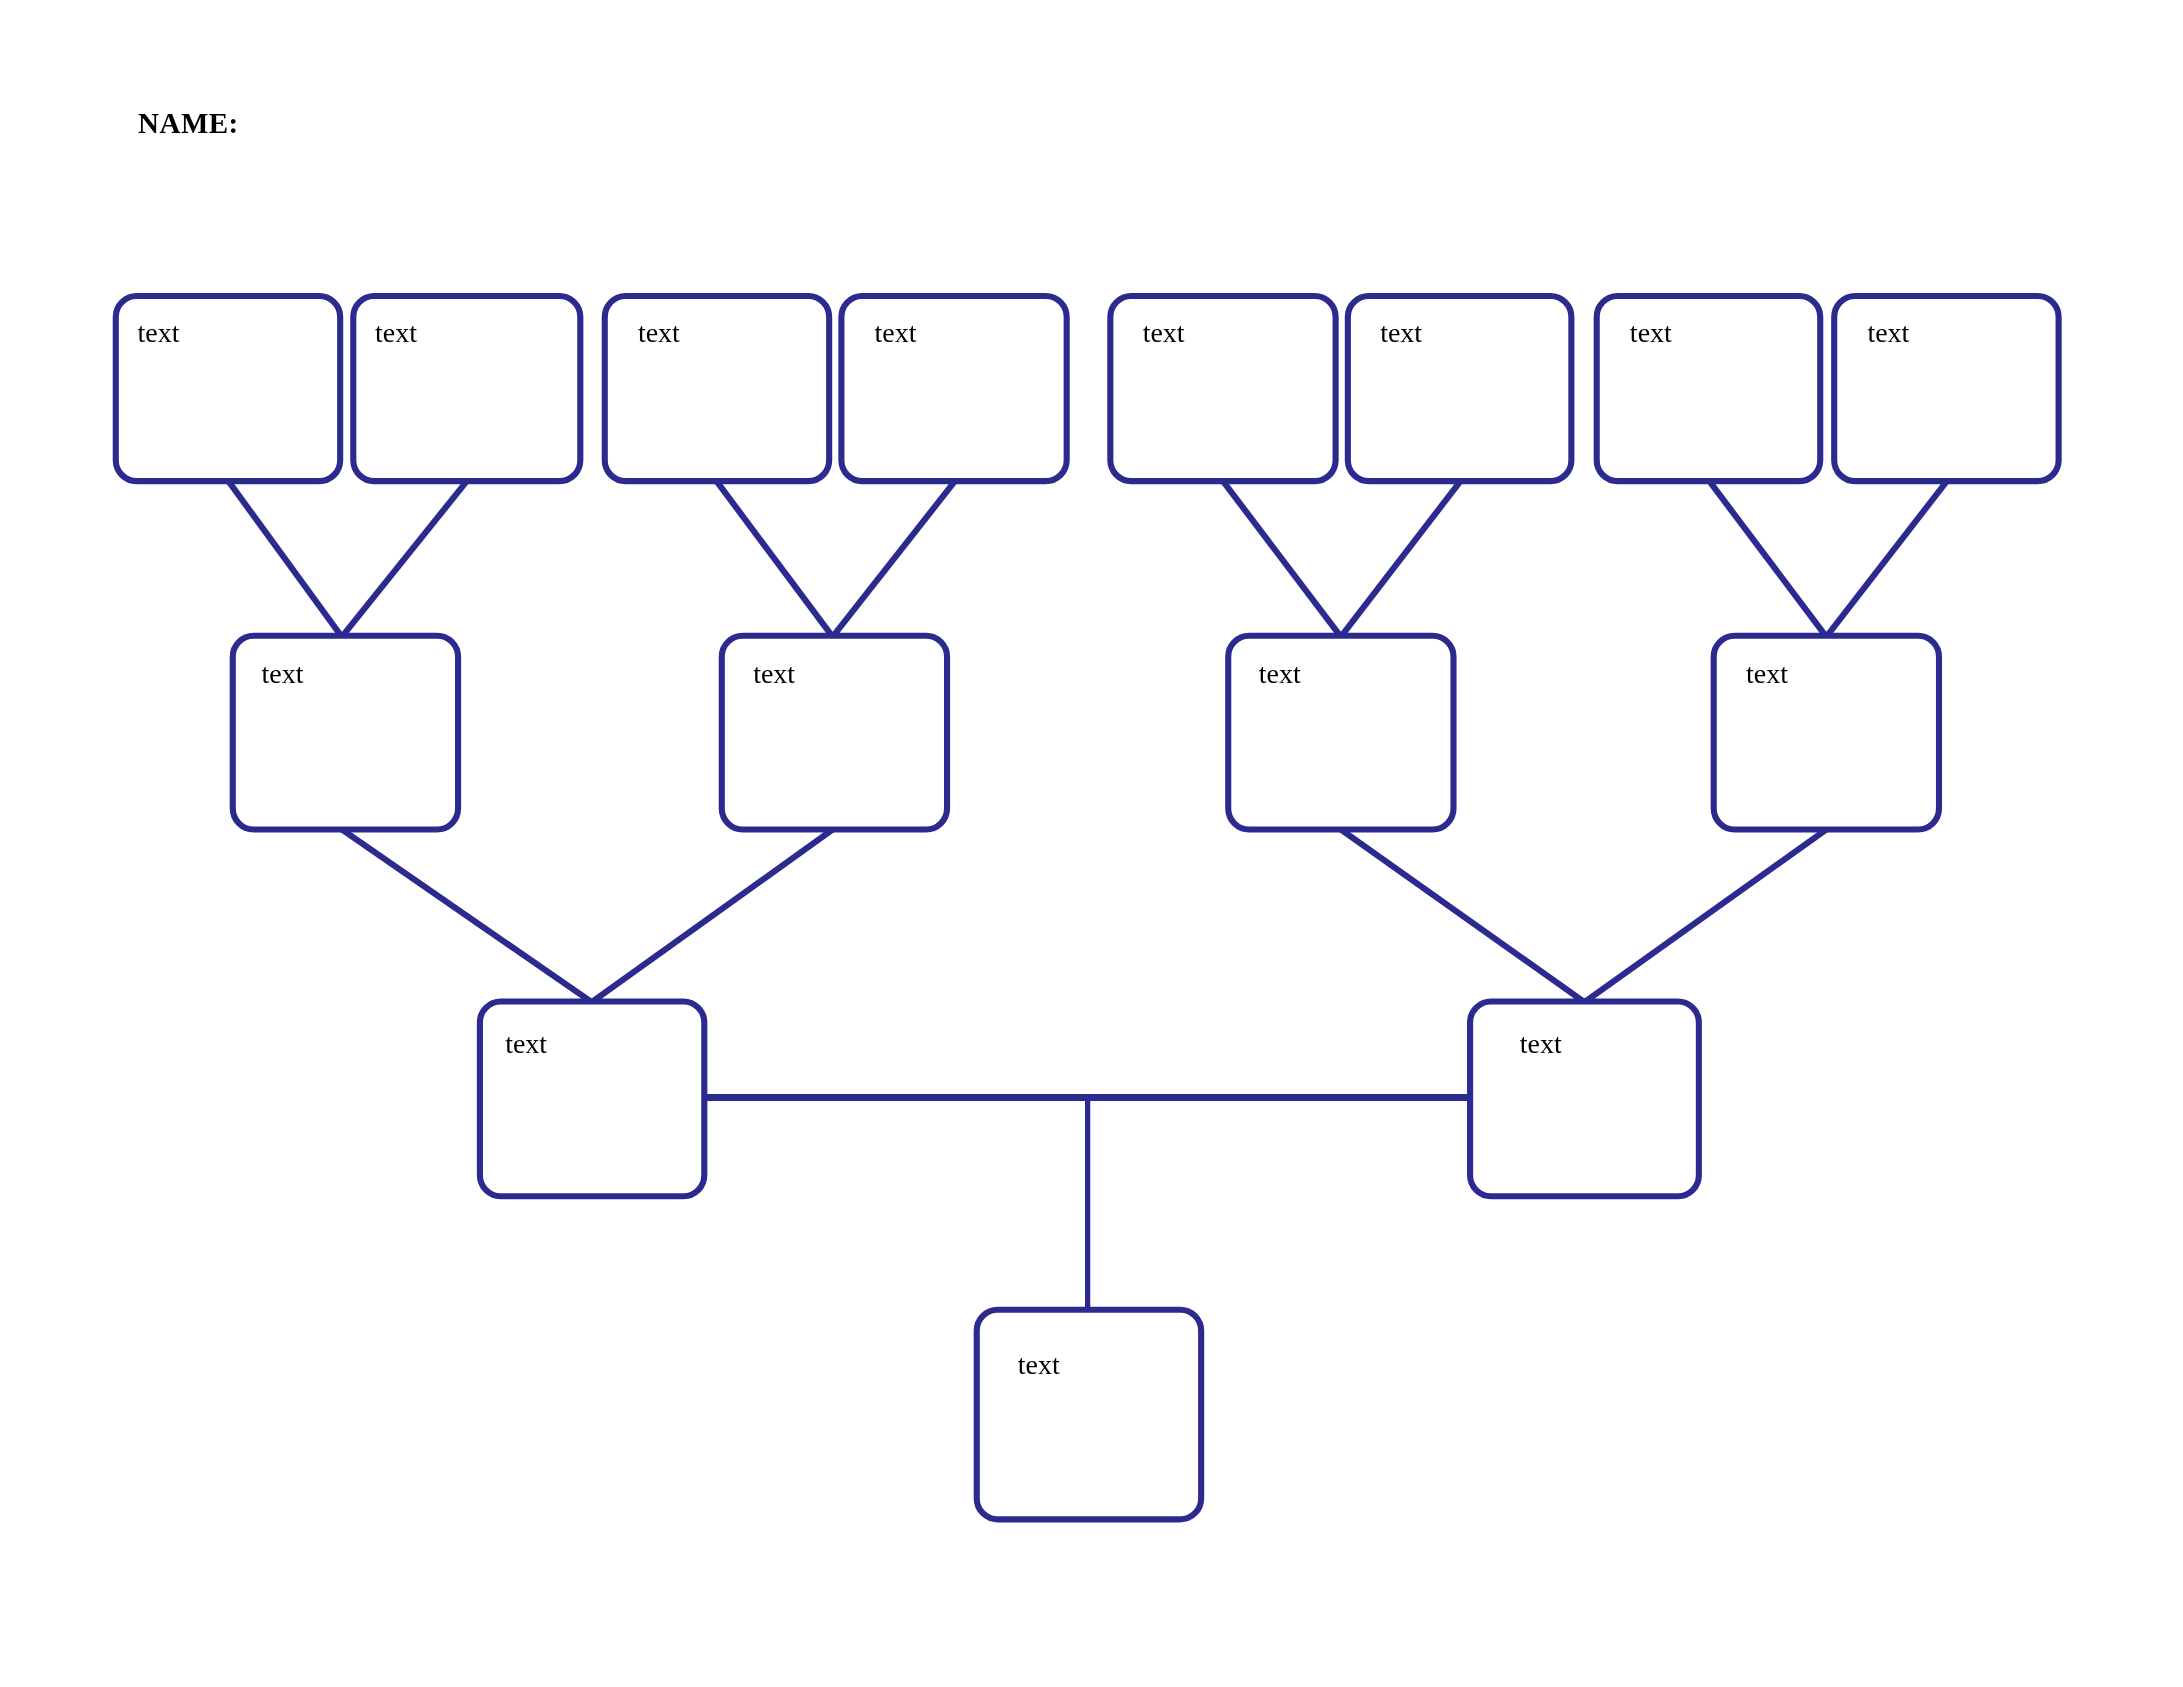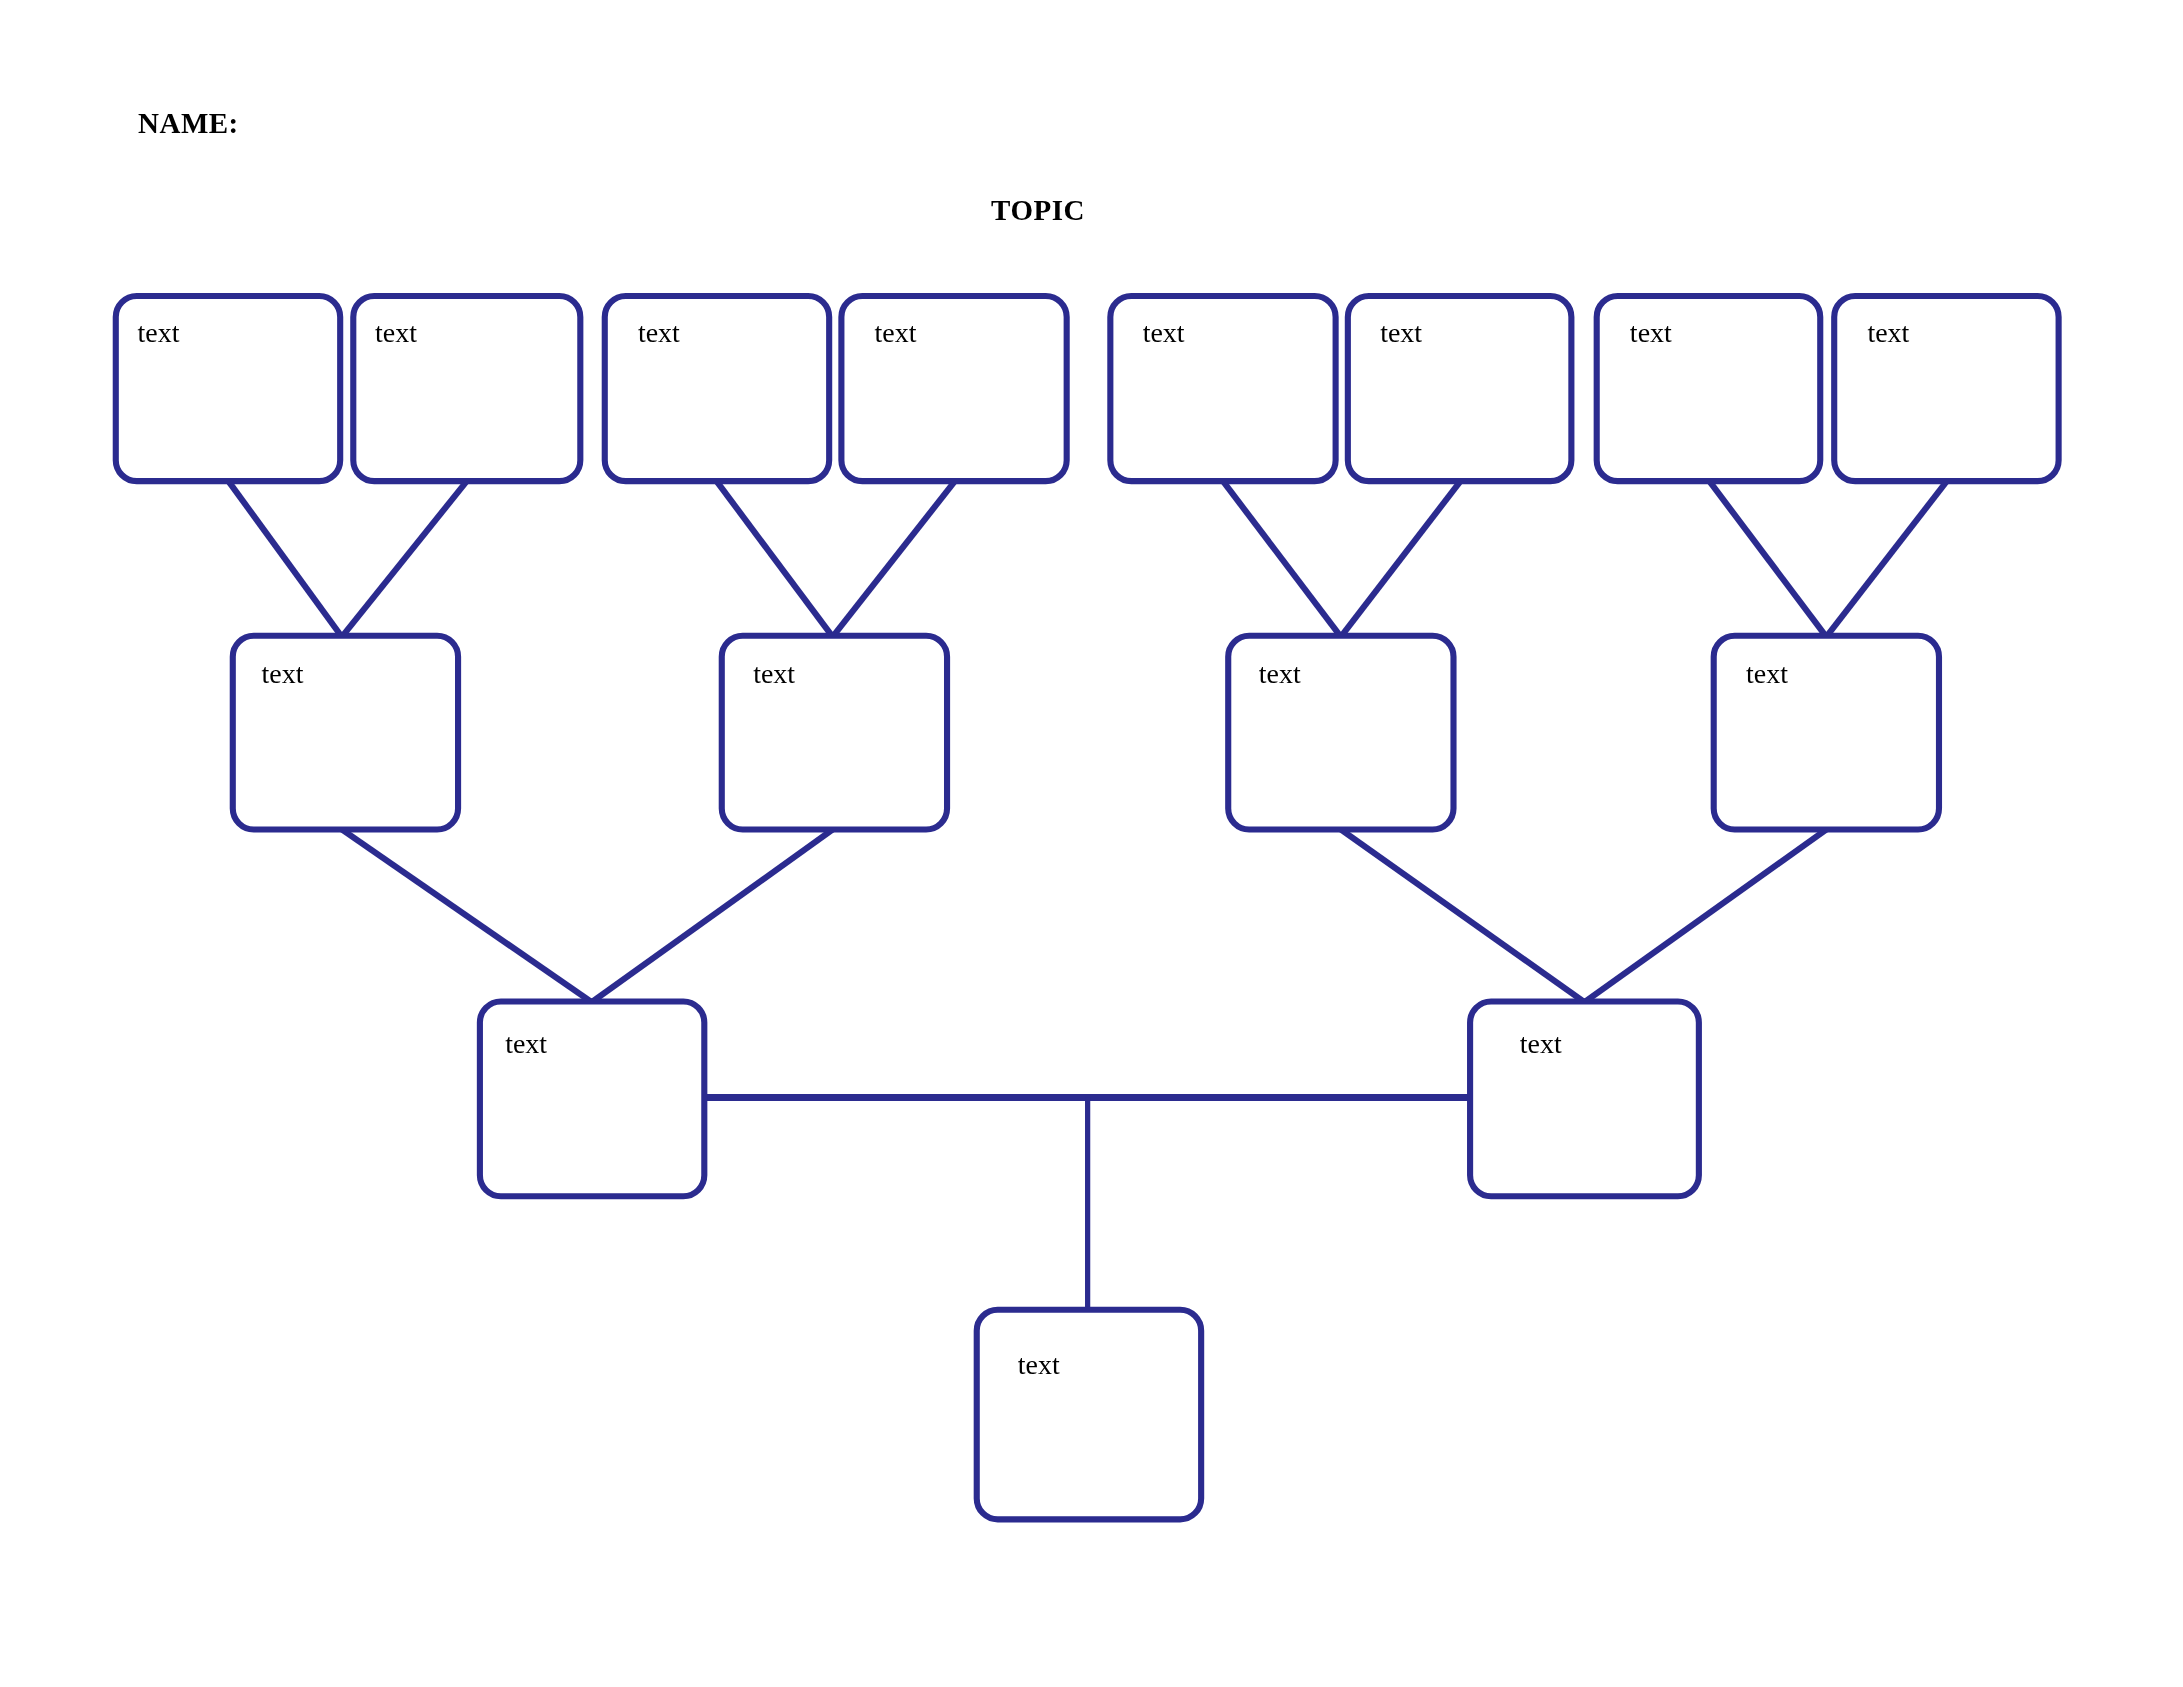--- a/index.html
+++ b/index.html
@@ -55,21 +55,20 @@
     font-size: 32px;
     fill: #000000;
   }
 </style>
 </head>
 <body>
 
 <div id="page">
 
   <div class="hdr-name">NAME:</div>
-  <div class="hdr-topic"><span>TOPIC</span></div>
 
   <svg id="diagram" viewBox="0 0 2500 1932">
 
     <g stroke="#2b2b8f" stroke-width="7" fill="none" stroke-linecap="butt">
 
       <line x1="261" y1="551" x2="390" y2="728"></line>
       <line x1="534" y1="551" x2="392" y2="728"></line>
 
       <line x1="820" y1="551" x2="952" y2="728"></line>
       <line x1="1093" y1="551" x2="954" y2="728"></line>

